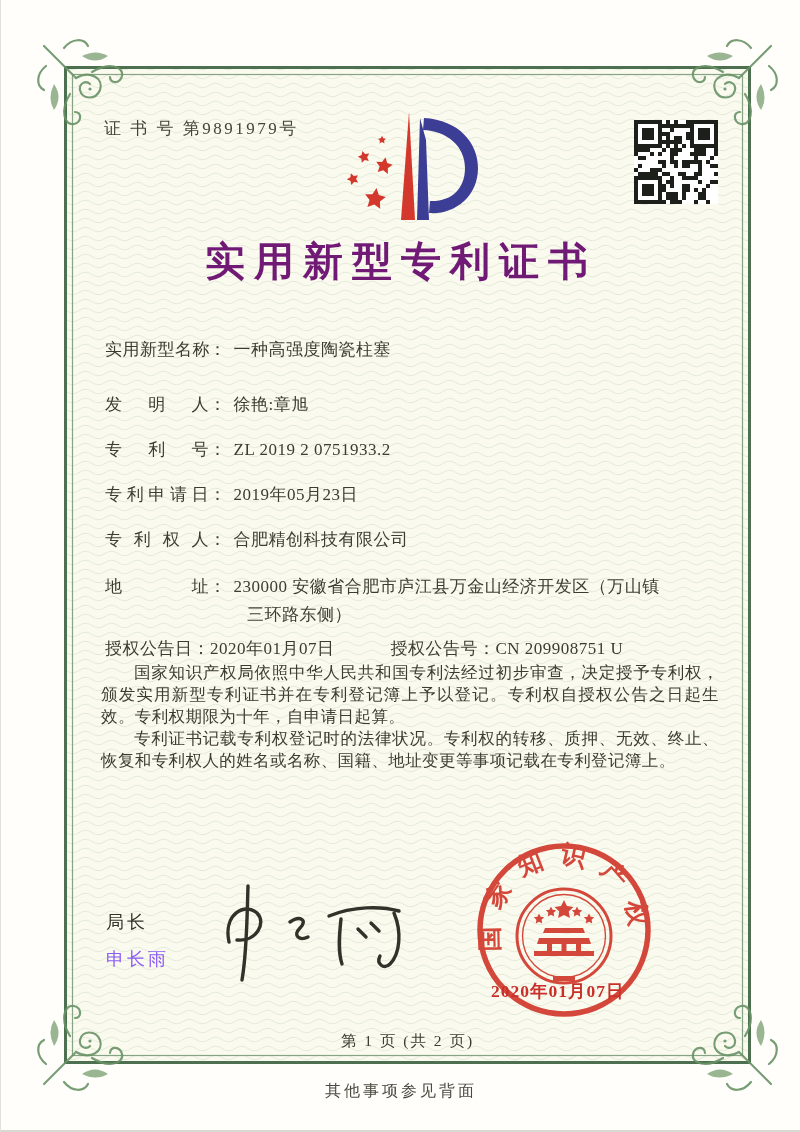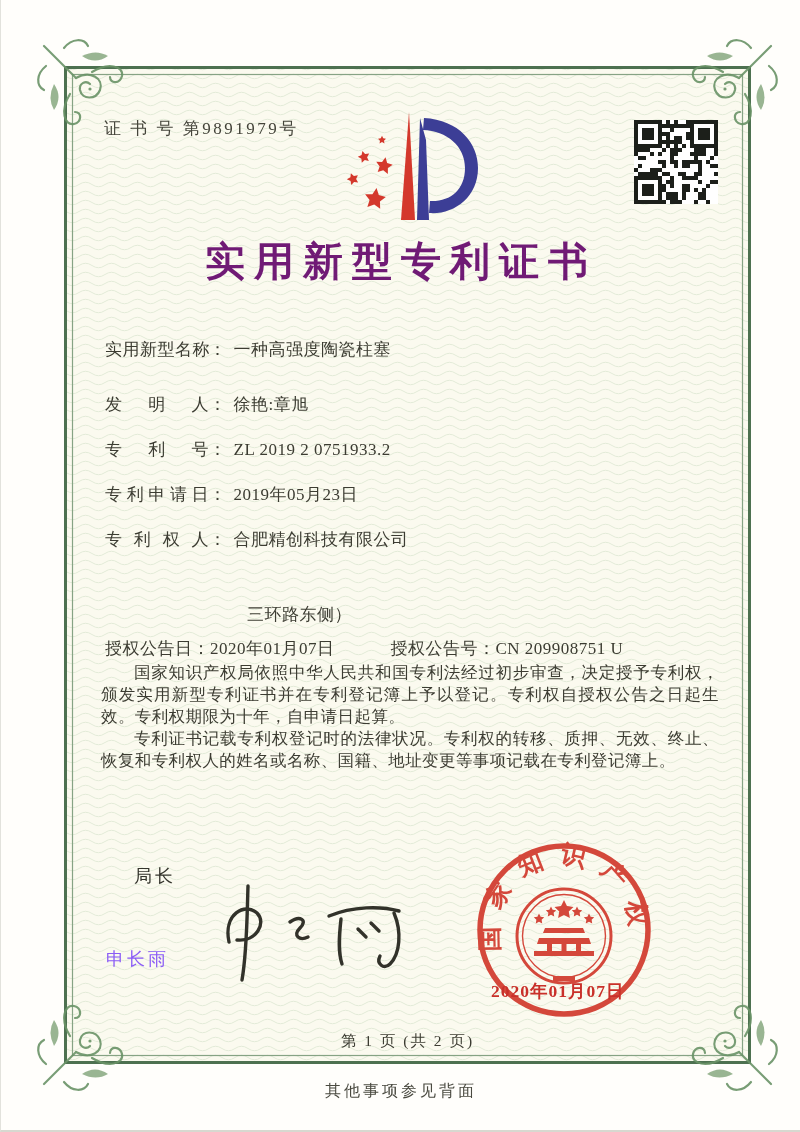--- a/index.html
+++ b/index.html
@@ -39,21 +39,21 @@
   .addr2 { left:246px; }
   .gap2 { margin-left:56px; }
 
   .paras {
     position:absolute; left:100px; top:662px; width:618px;
     font-size:16.5px; line-height:22px; color:#3c3c32;
     text-align:justify; letter-spacing:0.4px;
   }
   .paras p { text-indent:2em; }
 
-  .officer-title { position:absolute; left:105px; top:864px; font-size:18px; color:#34342c; letter-spacing:3px;margin-left:28px; }
+  .officer-title { position:absolute; left:105px; top:910px; font-size:18px; color:#34342c; letter-spacing:3px; }
   .officer-name  { position:absolute; left:105px; top:947px; font-size:18px; color:#8b5cf6; letter-spacing:3px; }
   .sig-box  { position:absolute; left:192px; top:880px; }
   .seal-box { position:absolute; left:462px; top:838px; }
   .seal-date {
     position:absolute; left:490px; top:979px; width:160px;
     font-size:17.5px; font-weight:bold; color:#c9302a; letter-spacing:1px; white-space:nowrap;
   }
 
   .page-indicator {
     position:absolute; left:65px; top:1031px; width:683px;
@@ -360,20 +360,23 @@
     </div>
     <div class="row" style="top:438px">
       <span class="lbl">专利号</span><span class="colon">：</span><span class="val">ZL 2019 2 0751933.2</span>
     </div>
     <div class="row" style="top:483px">
       <span class="lbl">专利申请日</span><span class="colon">：</span><span class="val">2019年05月23日</span>
     </div>
     <div class="row" style="top:528px">
       <span class="lbl">专利权人</span><span class="colon">：</span><span class="val">合肥精创科技有限公司</span>
     </div>
+    <div class="row" style="top:575px">
+      <span class="lbl">地址</span><span class="colon">：</span><span class="val">230000  安徽省合肥市庐江县万金山经济开发区（万山镇</span>
+    </div>
     <div class="row addr2" style="top:603px">三环路东侧）</div>
     <div class="row" style="top:637px">
       <span>授权公告日</span><span>：</span><span>2020年01月07日</span><span class="gap2">授权公告号</span><span>：</span><span>CN 209908751 U</span>
     </div>
 
     <div class="paras">
       <p>国家知识产权局依照中华人民共和国专利法经过初步审查，决定授予专利权，颁发实用新型专利证书并在专利登记簿上予以登记。专利权自授权公告之日起生效。专利权期限为十年，自申请日起算。</p>
       <p>专利证书记载专利权登记时的法律状况。专利权的转移、质押、无效、终止、恢复和专利权人的姓名或名称、国籍、地址变更等事项记载在专利登记簿上。</p>
     </div>
 

